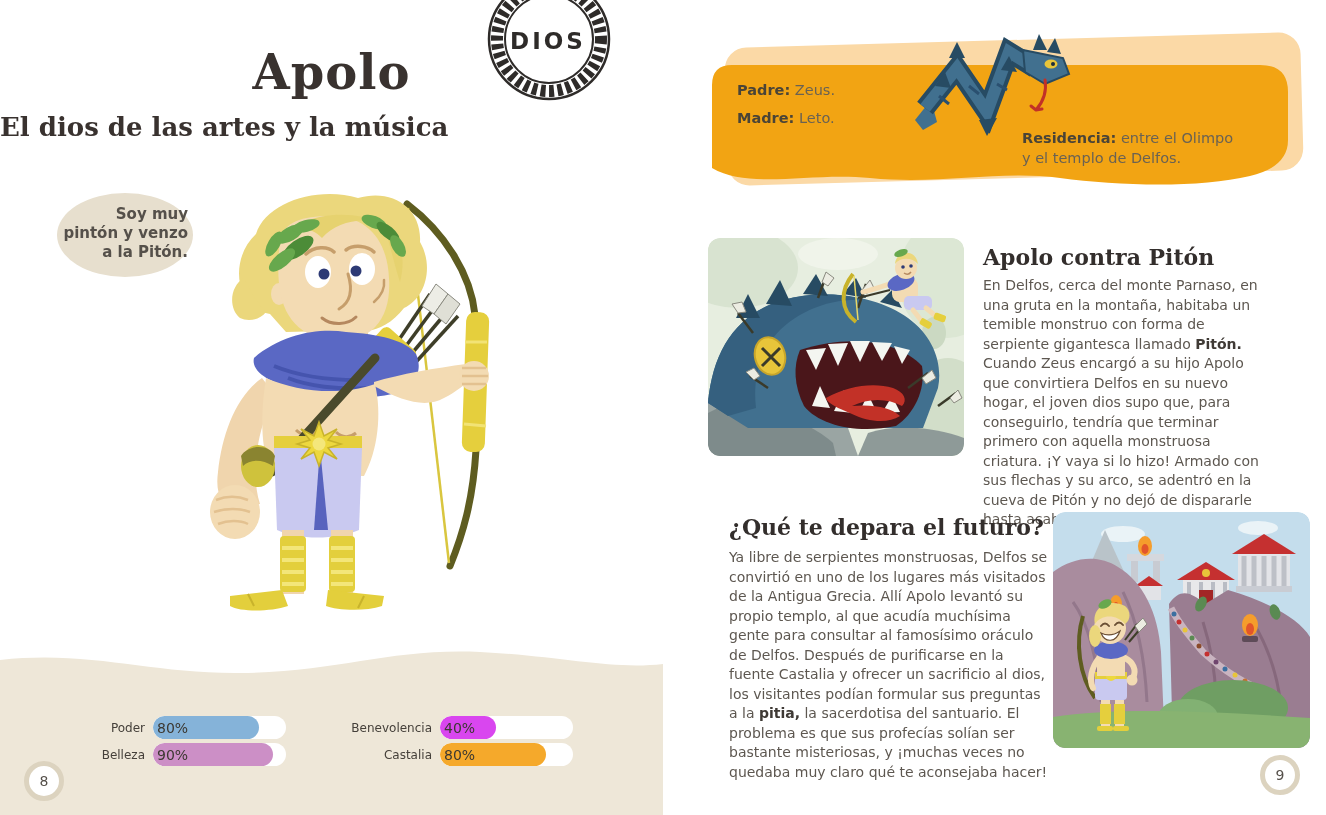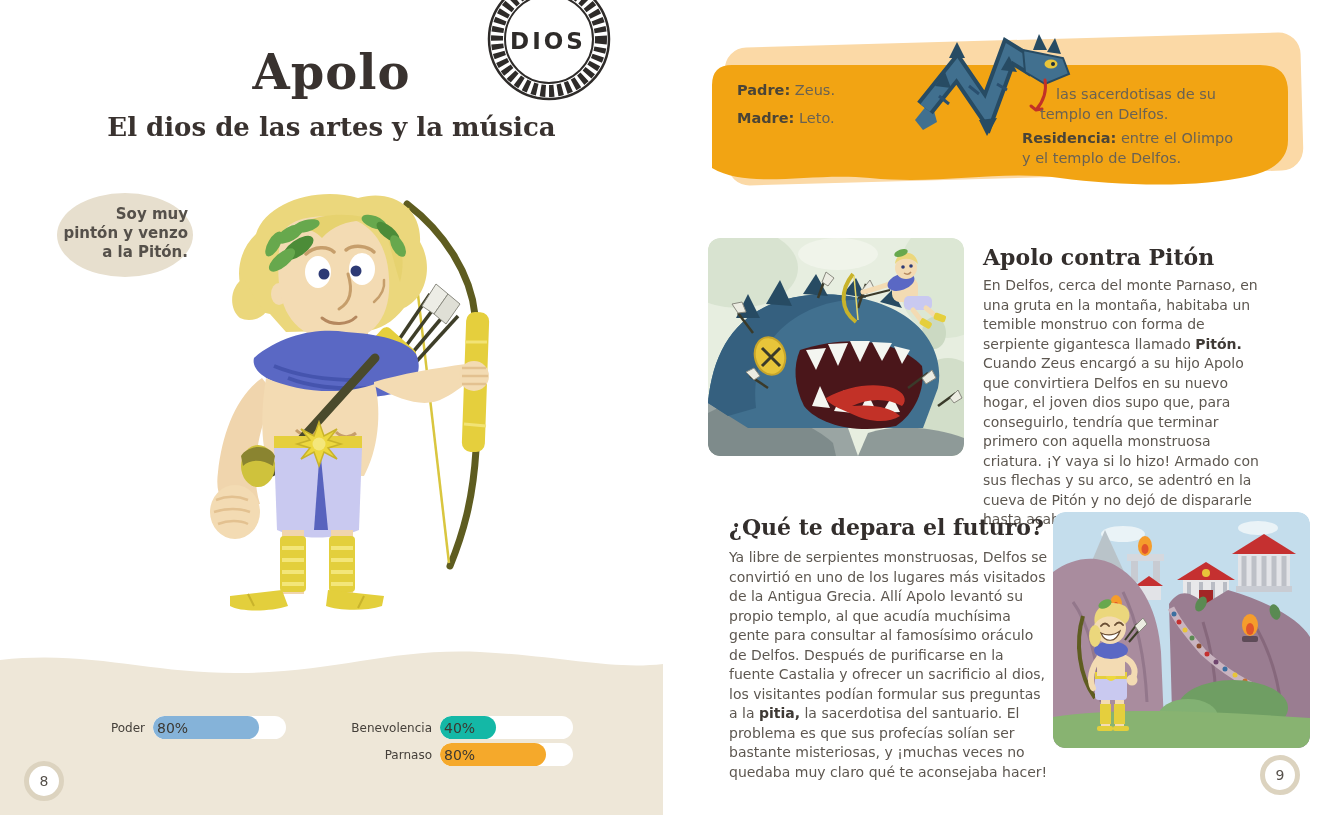--- a/index.html
+++ b/index.html
@@ -6,21 +6,21 @@
   .canvas{position:relative;width:1326px;height:815px;overflow:hidden;background:#ffffff;
           font-family:"DejaVu Sans","Liberation Sans",sans-serif;}
   .abs{position:absolute;}
   
   .beige-band{left:0;top:640px;width:663px;height:175px;}
   .dios-badge{left:486px;top:-24px;width:126px;height:126px;}
   .dios-label{left:498px;top:28px;width:100px;text-align:center;font-weight:bold;
               font-size:23px;letter-spacing:3px;color:#2e2b29;}
   .title{left:0;top:48px;width:663px;text-align:center;font-family:"DejaVu Serif","Liberation Serif",serif;
          font-weight:bold;font-size:48px;letter-spacing:1px;color:var(--heading);line-height:1;}
-  .subtitle{left:0;top:112px;width:663px;text-align:center;font-family:"DejaVu Serif","Liberation Serif",serif;
+  .subtitle{left:0;top:112px;width:663px;font-family:"DejaVu Serif","Liberation Serif",serif;
             font-weight:bold;font-size:26px;color:var(--heading);}
   .bubble{left:57px;top:193px;width:136px;height:84px;border-radius:50%;background:var(--bubble);}
   .bubble-tail{left:168px;top:238px;width:0;height:0;border-style:solid;border-width:18px 26px 0 0;
                border-color:var(--bubble) transparent transparent transparent;transform:rotate(-18deg);}
   .bubble-text{left:62px;top:205px;width:126px;text-align:right;font-weight:bold;font-size:15px;
                line-height:19px;color:#55504a;}
   .stat-row{display:flex;align-items:center;height:23px;}
   .stat-label{display:inline-block;text-align:right;font-size:12px;color:#45403a;margin-right:8px;}
   .stat-track{width:133px;height:23px;background:#ffffff;border-radius:12px;overflow:hidden;}
   .stat-fill{height:23px;border-radius:12px;display:flex;align-items:center;}
@@ -150,30 +150,38 @@
   </svg>
 
   <div class="abs stat-row" style="left:60px;top:716px">
     <span class="stat-label" style="width:85px">Poder</span>
     <div class="stat-track">
       <div class="stat-fill" style="width: 80%; background: rgb(133, 179, 217);">
           <span>80%</span>
         </div>
     </div>
   </div>
+  <div class="abs stat-row" style="left:60px;top:743px">
+    <span class="stat-label" style="width:85px">Belleza</span>
+    <div class="stat-track">
+      <div class="stat-fill" style="width: 90%; background: rgb(204, 143, 198);">
+          <span>90%</span>
+        </div>
+    </div>
+  </div>
   <div class="abs stat-row" style="left:324px;top:716px">
     <span class="stat-label" style="width:108px">Benevolencia</span>
     <div class="stat-track">
-      <div class="stat-fill" style="width: 42%; background: #14b8a6;">
+      <div class="stat-fill" style="width: 42%; background: #d946ef;">
           <span>40%</span>
         </div>
     </div>
   </div>
   <div class="abs stat-row" style="left:324px;top:743px">
-    <span class="stat-label" style="width:108px">Parnaso</span>
+    <span class="stat-label" style="width:108px">Castalia</span>
     <div class="stat-track">
       <div class="stat-fill" style="width: 80%; background: rgb(245, 169, 43);">
           <span>80%</span>
         </div>
     </div>
   </div>
 
   <div class="abs page-num" style="left:24px;top:761px">
     <span>8</span>
   </div>
@@ -201,23 +209,20 @@
     <ellipse cx="146" cy="36" rx="6.5" ry="4.5" fill="#E8C53A"></ellipse>
     <circle cx="148" cy="36" r="2" fill="#1D2D3A"></circle>
     <path d="M140,52 C142,64 138,74 131,82 M131,82 l-5,-4 M131,82 l6,-1" stroke="#C23127" stroke-width="3" fill="none" stroke-linecap="round"></path>
   </svg>
 
   <div class="abs info-line" style="left:737px;top:82px">
     <b>Padre:</b><span> Zeus.</span>
   </div>
   <div class="abs info-line" style="left:737px;top:110px">
     <b>Madre:</b><span> Leto.</span>
-  </div>
-  <div class="abs info-line" style="left:1040px;top:84px;width:228px;line-height:20px;text-indent:16px">
-    <span>las sacerdotisas de su templo en Delfos.</span>
   </div>
   <div class="abs info-line" style="left:1022px;top:128px;width:218px;line-height:20px">
     <b>Residencia:</b><span> entre el Olimpo y el templo de Delfos.</span>
   </div>
 
   <svg class="abs thumb" style="left:708px;top:238px;width:256px;height:218px" viewBox="0 0 256 218">
     <defs>
         <clipPath id="clipPy">
           <rect x="0" y="0" width="256" height="218" rx="12"></rect>
         </clipPath>

